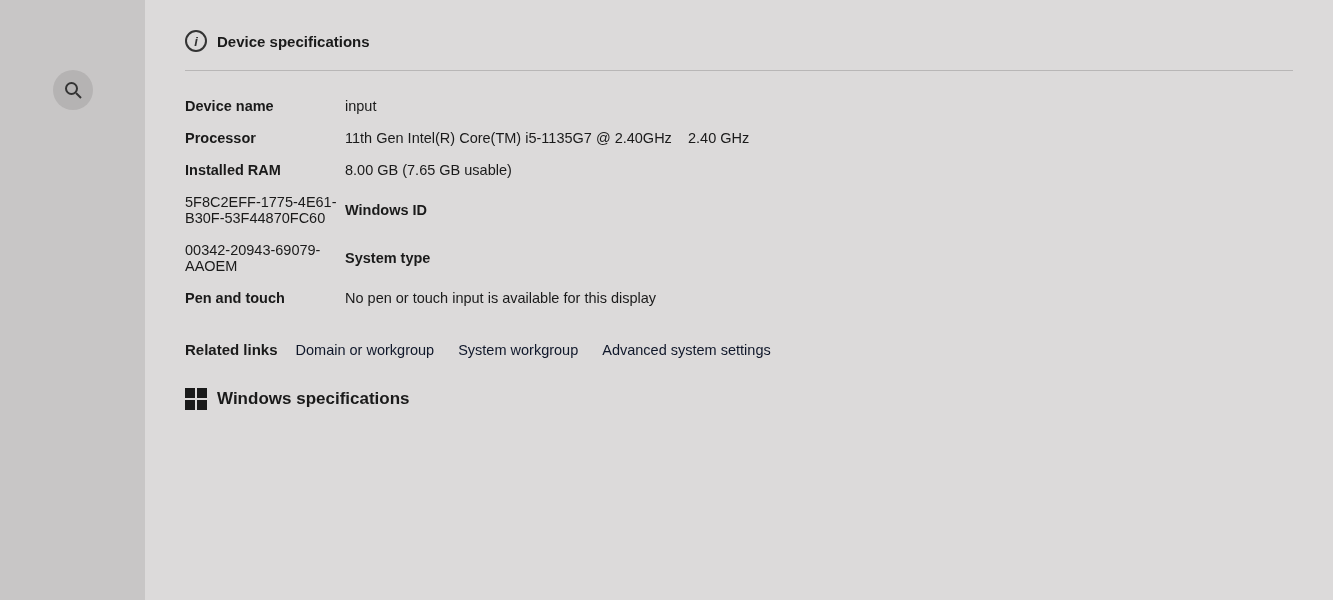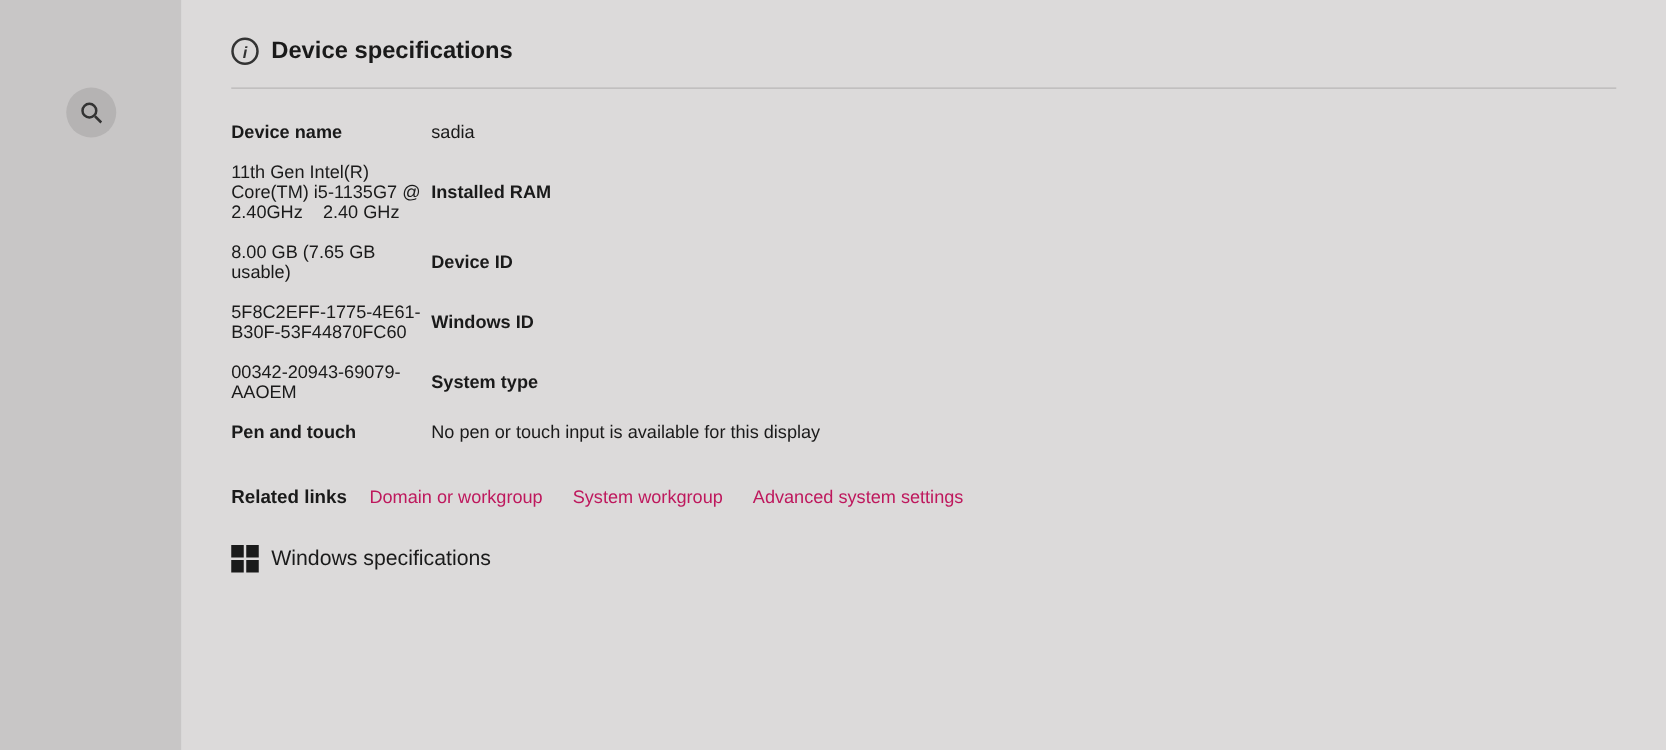--- a/index.html
+++ b/index.html
@@ -68,21 +68,21 @@
       align-items: center;
       justify-content: center;
       font-style: italic;
       font-size: 13px;
       font-weight: bold;
       color: #333;
       flex-shrink: 0;
     }
 
     .section-title {
-      font-size: 19px;
+      font-size: 15px;
       font-weight: 600;
       color: #1a1a1a;
     }
 
     .divider {
       border: none;
       border-top: 1px solid #b8b6b6;
       margin-bottom: 22px;
     }
 
@@ -120,21 +120,21 @@
 
     .related-links-label {
       font-size: 15px;
       font-weight: 700;
       color: #1a1a1a;
       margin-right: 18px;
     }
 
     .related-link {
       font-size: 14.5px;
-      color: #be185d;
+      color: #0f172a;
       cursor: pointer;
       text-decoration: none;
       margin-right: 24px;
     }
 
     .windows-spec-header {
       display: flex;
       align-items: center;
       gap: 10px;
       margin-top: 10px;
@@ -148,21 +148,21 @@
       grid-template-rows: 1fr 1fr;
       gap: 2px;
     }
 
     .win-square {
       background-color: #1a1a1a;
     }
 
     .windows-spec-title {
       font-size: 17px;
-      font-weight: 400;
+      font-weight: 700;
       color: #1a1a1a;
     }
   </style>
 </head>
 <body>
 
 <div class="sidebar">
   <div class="search-icon-wrapper">
     <svg viewBox="0 0 20 20" fill="none" stroke="#333" stroke-width="2">
       <circle cx="8.5" cy="8.5" r="5.5"></circle>
@@ -176,28 +176,28 @@
   <div class="section-header">
     <div class="info-icon">i</div>
     <span class="section-title">Device specifications</span>
   </div>
 
   <hr class="divider">
 
   <div class="specs-table">
 
     <span class="spec-label">Device name</span>
-    <span class="spec-value">sadia</span>
-
+    <span class="spec-value">input</span>
+
+    <span class="spec-label">Processor</span>
     <span class="spec-value">11th Gen Intel(R) Core(TM) i5-1135G7 @ 2.40GHz &nbsp;&nbsp; 2.40 GHz</span>
 
     <span class="spec-label">Installed RAM</span>
     <span class="spec-value">8.00 GB (7.65 GB usable)</span>
 
-    <span class="spec-label">Device ID</span>
     <span class="spec-value">5F8C2EFF-1775-4E61-B30F-53F44870FC60</span>
 
     <span class="spec-label">Windows ID</span>
     <span class="spec-value">00342-20943-69079-AAOEM</span>
 
     <span class="spec-label">System type</span>
 
     <span class="spec-label">Pen and touch</span>
     <span class="spec-value">No pen or touch input is available for this display</span>
   </div>

